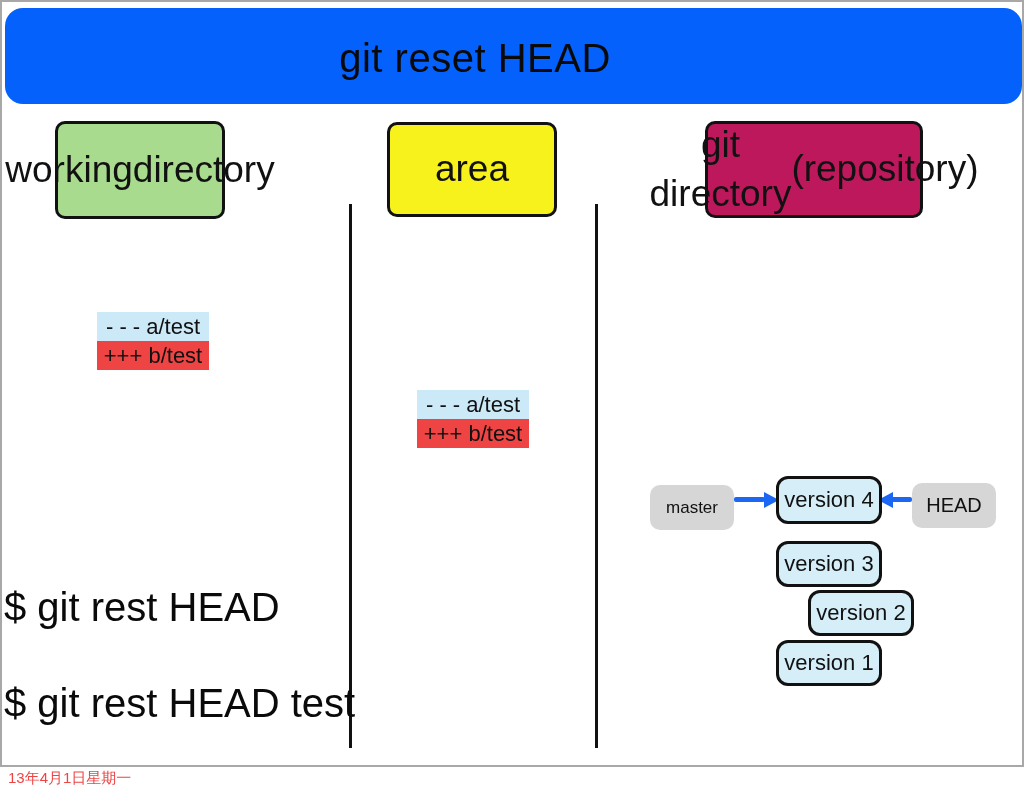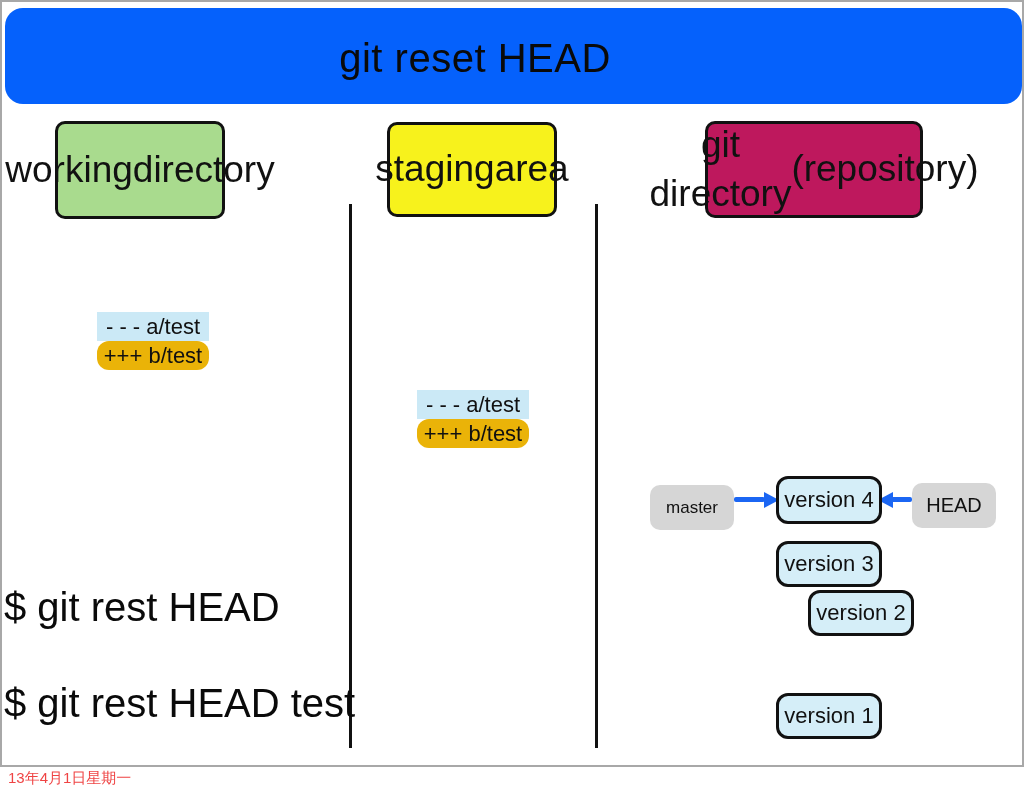--- a/index.html
+++ b/index.html
@@ -62,21 +62,21 @@
   
   .diff-box { position: absolute; font-size: 22px; line-height: 29px; }
   .diff-working { left: 95px;  top: 310px; }
   .diff-staging { left: 415px; top: 388px; }
   .diff-row {
     width: 112px; height: 29px;
     text-align: center;
     white-space: nowrap;
   }
   .diff-removed { background: #cbe9f6; }
-  .diff-added   { background: #eab308; border-radius: 12px; }
+  .diff-added   { background: #ef4444; }
   
   .cmd {
     position: absolute;
     left: 2px;
     font-size: 40px;
     white-space: nowrap;
     color: #0a0a0a;
   }
   .cmd-1 { top: 583px; }
   .cmd-2 { top: 655px; margin-top: 24px; }
@@ -89,21 +89,21 @@
     border: 3px solid #111;
     border-radius: 12px;
     display: flex;
     align-items: center;
     justify-content: center;
     font-size: 22px;
   }
   .v4 { top: 474px; height: 48px; }
   .v3 { top: 539px; }
   .v2 { top: 588px; margin-left: 32px; }
-  .v1 { top: 691px; }
+  .v1 { top: 638px; }
   .ref-pill {
     position: absolute;
     width: 84px; height: 45px;
     background: #d6d6d6;
     border-radius: 10px;
     display: flex;
     align-items: center;
     justify-content: center;
   }
   .pill-master { left: 648px; top: 483px; font-size: 17px; }
@@ -139,21 +139,20 @@
 
   <div class="title-bar">
     <div class="slide-title">git reset HEAD</div>
   </div>
 
   <div class="col-box col-working">
     <span>working</span>
     <span>directory</span>
   </div>
   <div class="col-box col-staging">
-    <span>staging</span>
     <span>area</span>
   </div>
   <div class="col-box col-gitdir">
     <span>git directory</span>
     <span>(repository)</span>
   </div>
 
   <div class="vline vline-1"></div>
   <div class="vline vline-2"></div>
 

